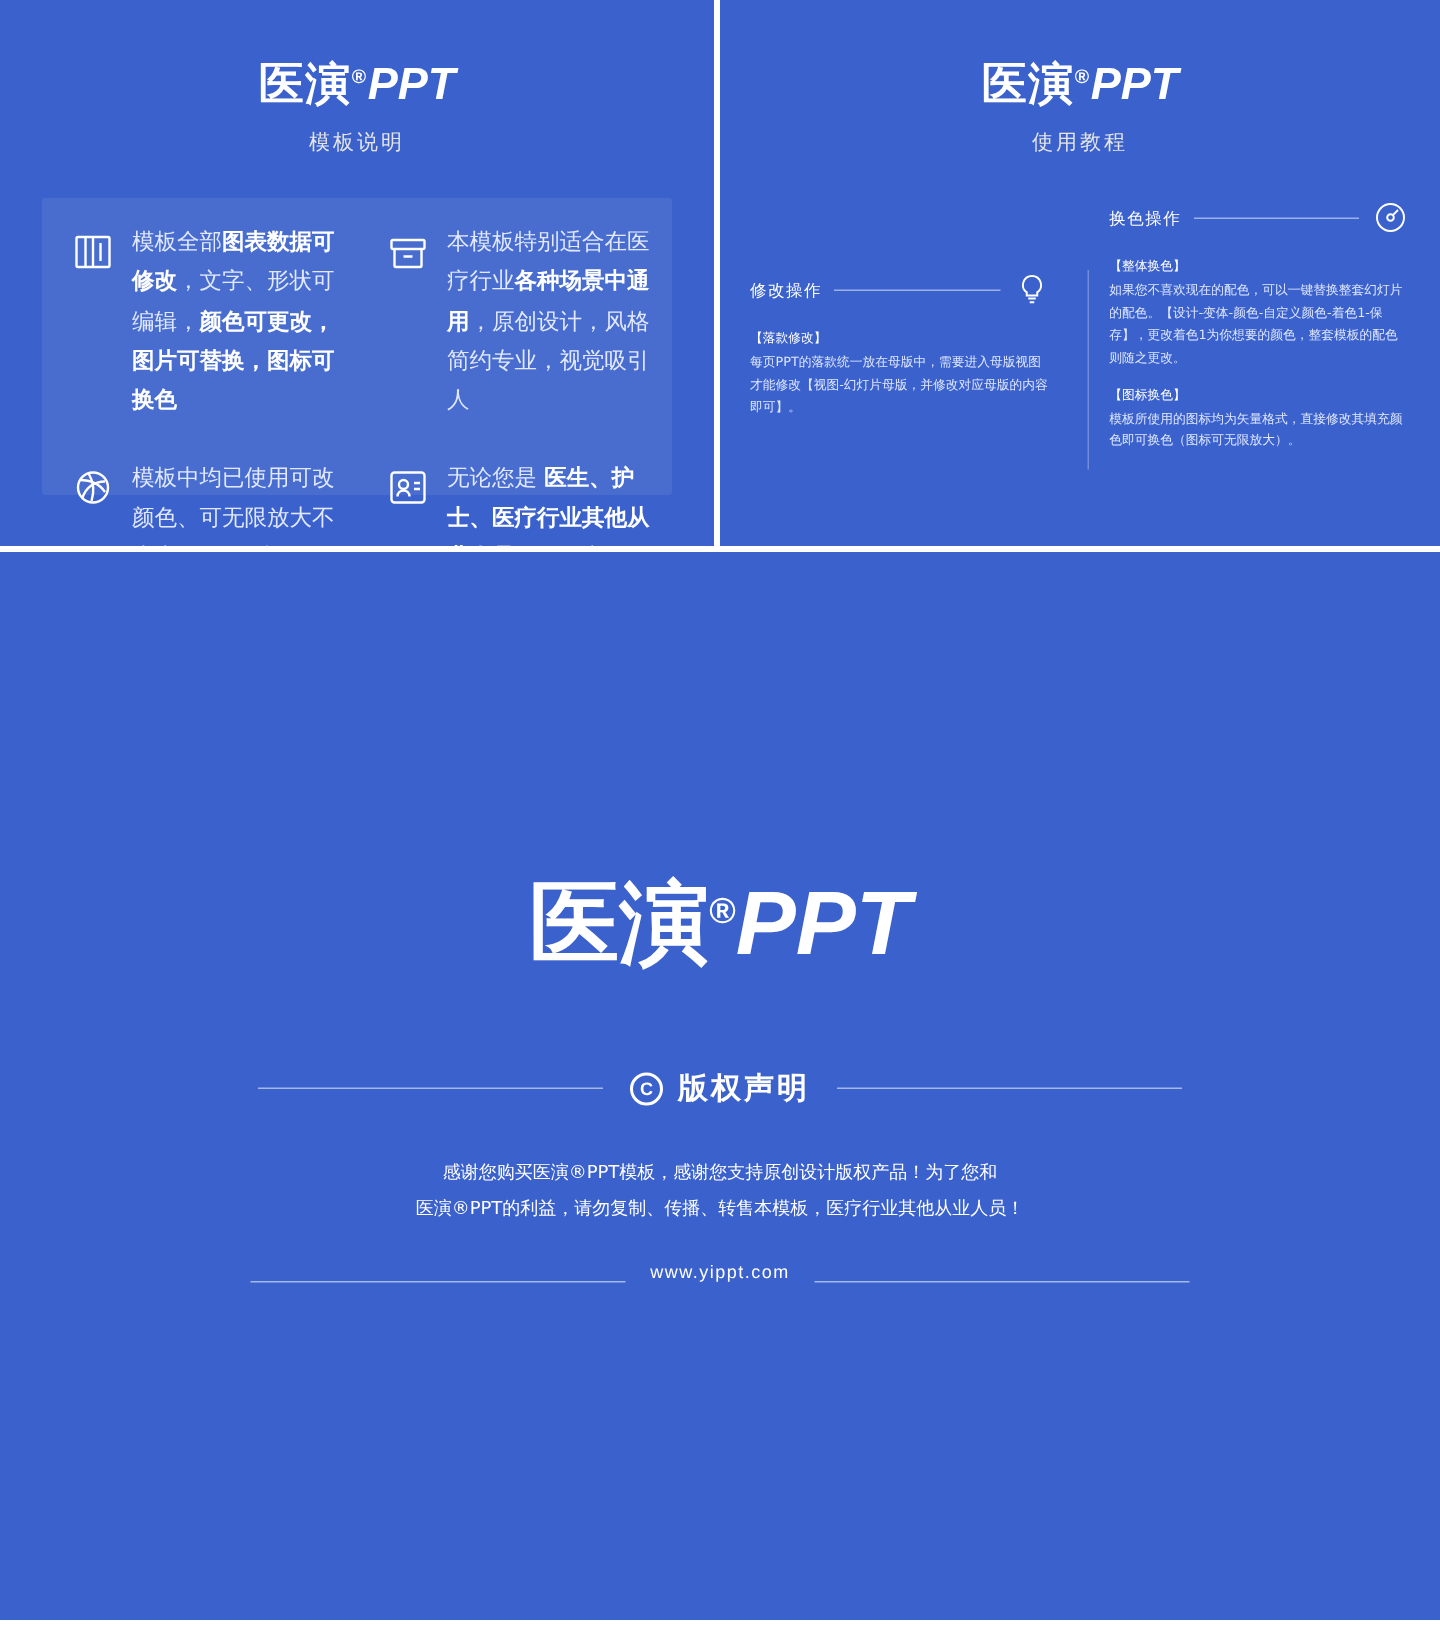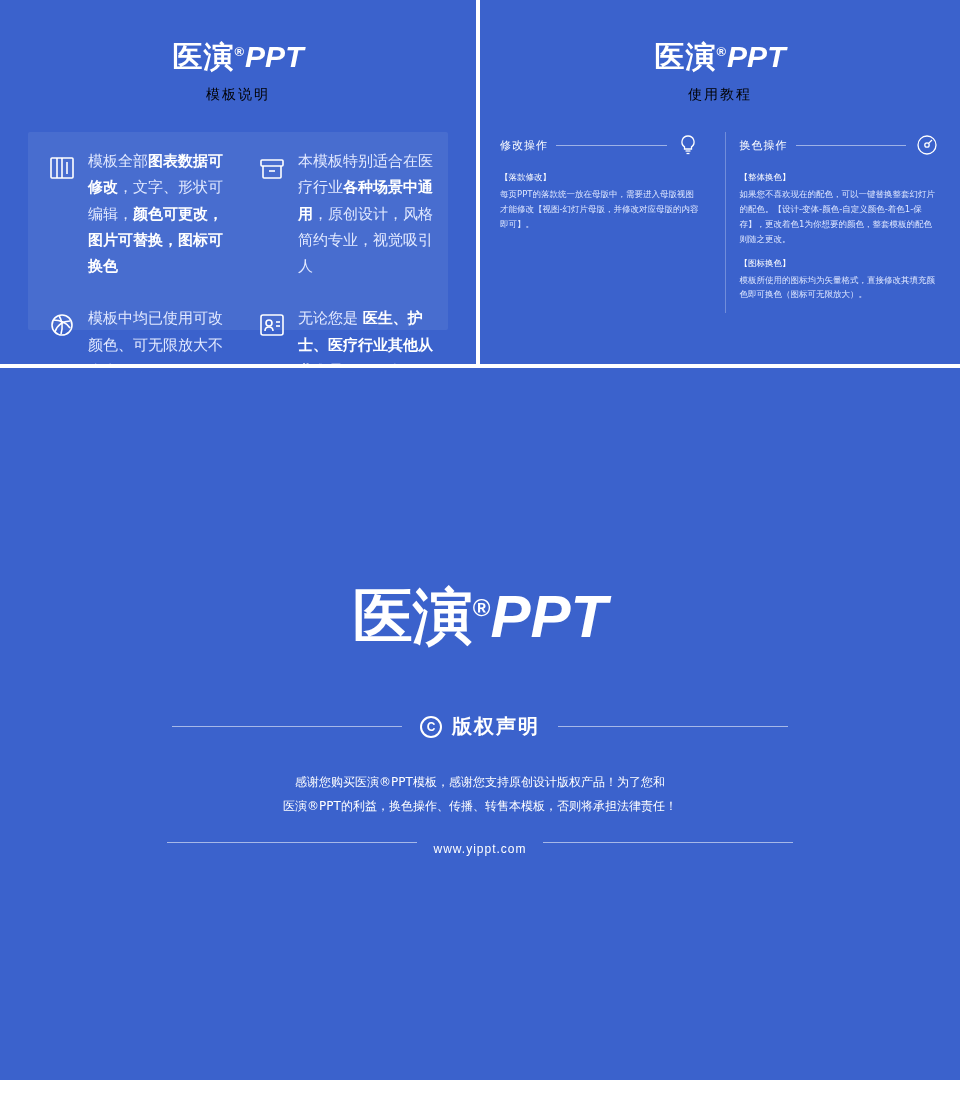--- a/index.html
+++ b/index.html
@@ -56,21 +56,21 @@
     vertical-align: super;
   }
   .brand-logo .ppt {
     font-style: italic;
     font-weight: bold;
     letter-spacing: 0px;
   }
   .brand-sub {
     margin-top: 14px;
     font-size: 14px;
-    color: #000000;
+    color: #e5e5e5;
     letter-spacing: 2px;
   }
 
   
   .info-grid {
     position: absolute;
     left: 28px;
     top: 132px;
     width: 420px;
     height: 198px;
@@ -106,21 +106,21 @@
 
   
   .tutorial {
     position: absolute;
     left: 20px;
     top: 132px;
     width: 440px;
     display: flex;
   }
   .tut-col { width: 206px; position: relative; }
-  .tut-col.first { padding-right: 24px; border-right: 1px solid rgba(255,255,255,0.28); }
+  .tut-col.first { padding-right: 24px; border-right: 1px solid rgba(255,255,255,0.28); margin-top: 48px; }
   .tut-col.second { padding-left: 14px; }
   .tut-head {
     display: flex;
     align-items: center;
     color: #ffffff;
     font-size: 11px;
     font-family: "DejaVu Sans", "Liberation Sans", sans-serif;
     letter-spacing: 1px;
     margin-bottom: 14px;
   }
@@ -214,21 +214,21 @@
     width: 640px;
     text-align: center;
     color: #ffffff;
     font-size: 12px;
     line-height: 2;
     font-family: "DejaVu Sans", "Liberation Sans", sans-serif;
   }
   .site-row {
     margin-top: 24px;
     display: flex;
-    align-items: flex-start;
+    align-items: flex-end;
     justify-content: center;
     color: #ffffff;
   }
   .site-row .rule {
     width: 250px;
     height: 1px;
     background: rgba(255,255,255,0.55);
   }
   .site-row .url {
     font-size: 12px;
@@ -386,21 +386,21 @@
 
     <div class="copy-head">
       <span class="rule"></span>
       <span class="cmark">C</span>
       <span class="ctitle">版权声明</span>
       <span class="rule"></span>
     </div>
 
     <div class="copy-body">
       <div>感谢您购买医演®PPT模板，感谢您支持原创设计版权产品！为了您和</div>
-      <div>医演®PPT的利益，换色操作、传播、转售本模板，否则将承担法律责任！</div>
+      <div>医演®PPT的利益，请勿复制、传播、转售本模板，医疗行业其他从业人员！</div>
     </div>
 
     <div class="site-row">
       <span class="rule"></span>
       <span class="url">www.yippt.com</span>
       <span class="rule"></span>
     </div>
   </div>
 
   <div class="bottom-strip"></div>

